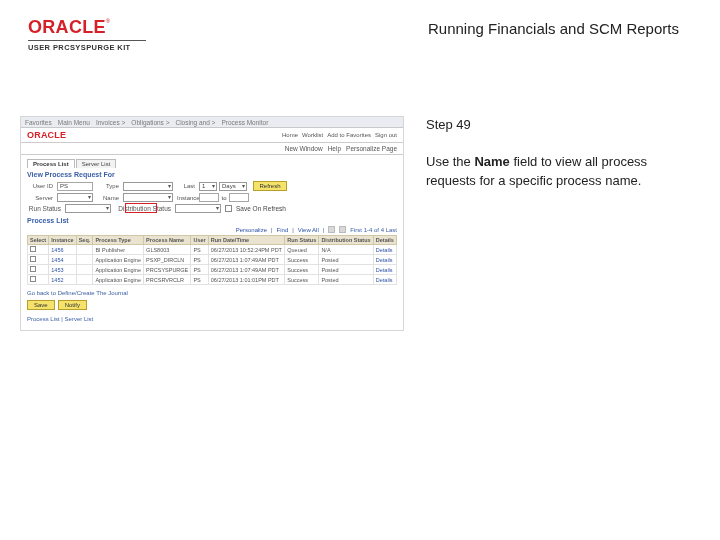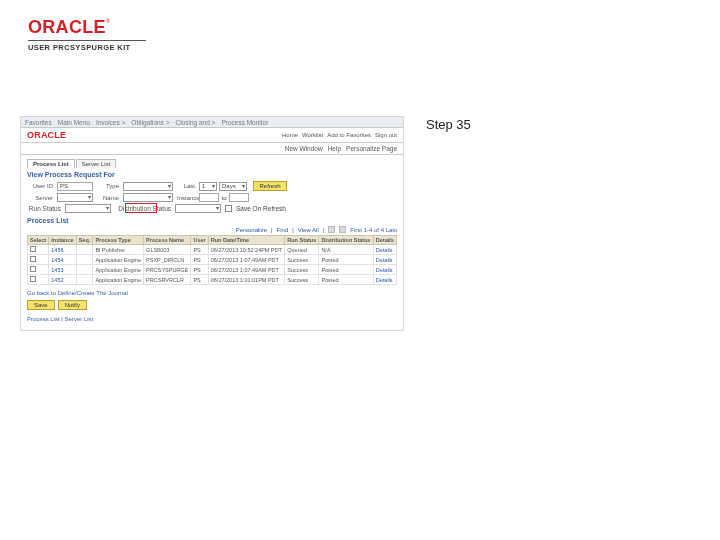--- a/index.html
+++ b/index.html
@@ -87,20 +87,21 @@
 </style>
 </head>
 <body>
 
 <div class="header-row">
   <div class="logo-block">
     <div><span class="logo-oracle">ORACLE</span><span class="logo-tm">®</span></div>
     <div class="logo-divider"></div>
     <div class="logo-sub">USER PRCSYSPURGE KIT</div>
   </div>
+  <div class="page-title">Running Financials and SCM Reports</div>
 </div>
 
 <div class="content-row">
   <div class="screenshot-pane app-wrap">
     <div class="app">
       <div class="app-topband">
         <span>Favorites</span>
         <span>Main Menu</span>
         <span>Invoices &gt;</span>
         <span>Obligations &gt;</span>
@@ -246,15 +247,18 @@
           <span class="mini-btn">Save</span>
           <span class="mini-btn">Notify</span>
         </div>
         <div class="reports-line">Process List | Server List</div>
       </div>
     </div>
     <div class="name-highlight"></div>
   </div>
 
   <div class="instruction-pane">
-    <div class="step-label">Step 35</div>
+    <div class="step-label">Step 49</div>
+    <div class="instr-text">
+      <span>Use the </span><b>Name</b><span> field to view all process requests for a specific process name.</span>
+    </div>
   </div>
 </div>
 
 </body></html>

